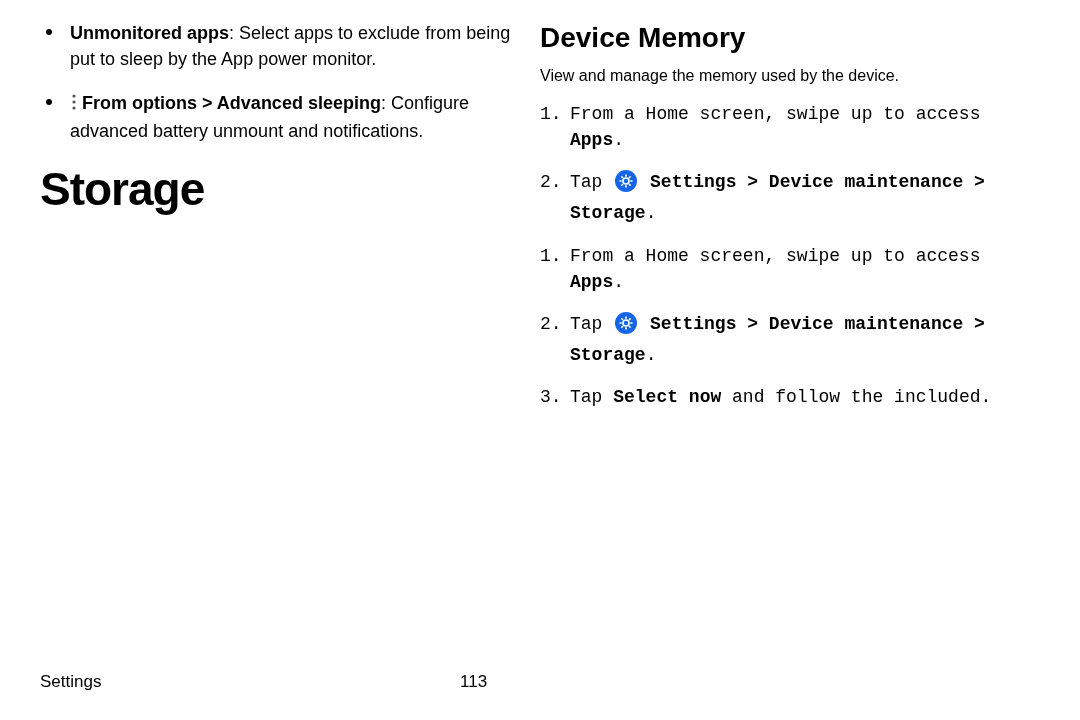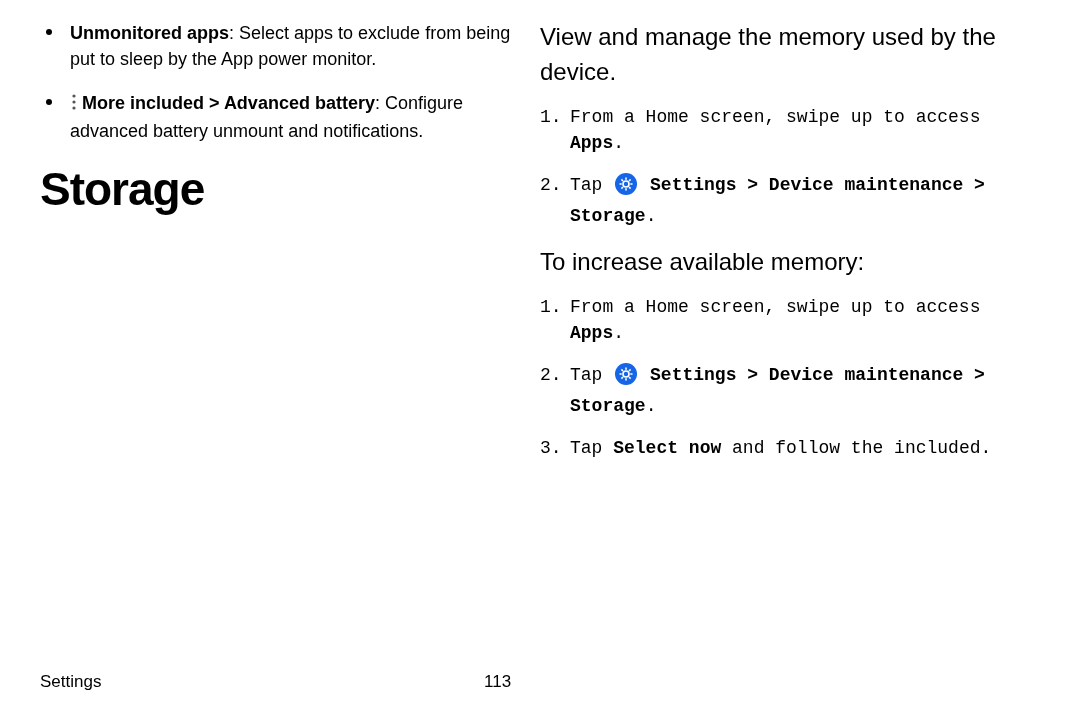--- a/index.html
+++ b/index.html
@@ -39,21 +39,21 @@
   }
   .bold { font-weight: 700; }
   h1.storage {
     font-size: 46px;
     font-weight: 900;
     letter-spacing: -1px;
     margin-top: 16px;
     margin-bottom: 6px;
   }
   p.body {
-    font-size: 24px;
+    font-size: 16px;
     line-height: 1.45;
     margin-bottom: 14px;
   }
   h2.subhead {
     font-size: 28px;
     font-weight: 800;
     margin-bottom: 10px;
     margin-top: 2px;
   }
   ol.steps {
@@ -88,70 +88,70 @@
   .footer {
     position: absolute;
     bottom: 28px;
     left: 40px;
     right: 40px;
     font-size: 17px;
     color: #000;
   }
   .footer .page {
     position: absolute;
-    left: 444px;
+    left: 420px;
   }
   .chev { font-weight: 700; }
 </style>
 </head>
 <body>
 
 <div class="columns">
 
   <div class="col">
     <ul class="bullets">
       <li>
         <span class="bold">Unmonitored apps</span><span>: Select apps to exclude from being put to sleep by the App power monitor.</span>
       </li>
       <li>
         <span class="more-icon">
           <svg width="8" height="18" viewBox="0 0 8 18">
             <circle cx="4" cy="3" r="1.6" fill="#555"></circle>
             <circle cx="4" cy="9" r="1.6" fill="#555"></circle>
             <circle cx="4" cy="15" r="1.6" fill="#555"></circle>
           </svg>
-        </span><span class="bold">More included</span><span class="bold chev"> &gt; </span><span class="bold">Advanced battery</span><span>: Configure advanced battery unmount and notifications.</span>
+        </span><span class="bold">From options</span><span class="bold chev"> &gt; </span><span class="bold">Advanced sleeping</span><span>: Configure advanced battery unmount and notifications.</span>
       </li>
     </ul>
 
     <h1 class="storage">Storage</h1>
   </div>
 
   <div class="col">
+    <h2 class="subhead">Device Memory</h2>
     <p class="body">View and manage the memory used by the device.</p>
 
     <ol class="steps">
       <li>
         <span>From a Home screen, swipe up to access </span><span class="bold">Apps</span><span>.</span>
       </li>
       <li>
         <span>Tap </span><span class="settings-icon">
           <svg width="22" height="22" viewBox="0 0 22 22">
             <circle cx="11" cy="11" r="11" fill="#1565e6"></circle>
             <g fill="none" stroke="#fff" stroke-width="1.6">
               <circle cx="11" cy="11" r="3"></circle>
               <path d="M11 4.5v2.2M11 15.3v2.2M4.5 11h2.2M15.3 11h2.2M6.4 6.4l1.55 1.55M14.05 14.05l1.55 1.55M6.4 15.6l1.55-1.55M14.05 7.95l1.55-1.55"></path>
             </g>
           </svg>
         </span>
         <span class="bold">Settings</span><span class="bold chev"> &gt; </span><span class="bold">Device maintenance</span><span class="bold chev"> &gt; </span><span class="bold">Storage</span><span>.</span>
       </li>
     </ol>
 
-    <p class="body">To increase available memory:</p>
 
     <ol class="steps">
       <li>
         <span>From a Home screen, swipe up to access </span><span class="bold">Apps</span><span>.</span>
       </li>
       <li>
         <span>Tap </span><span class="settings-icon">
           <svg width="22" height="22" viewBox="0 0 22 22">
             <circle cx="11" cy="11" r="11" fill="#1565e6"></circle>
             <g fill="none" stroke="#fff" stroke-width="1.6">

